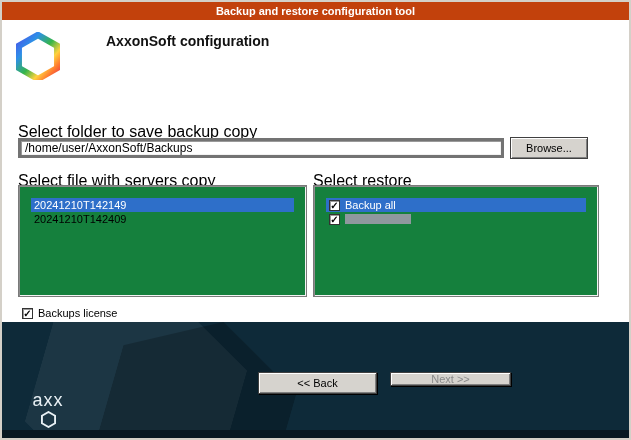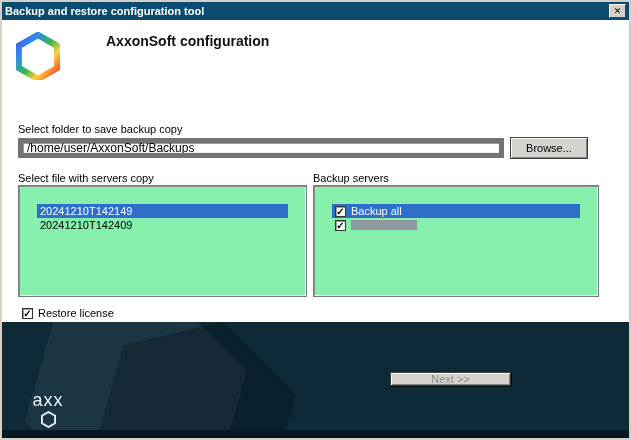--- a/index.html
+++ b/index.html
@@ -6,54 +6,54 @@
   *{box-sizing:border-box;}
   .window{
     position:relative;width:631px;height:440px;
     border:2px solid #d4d0c8;outline:1px solid #5a5a5a;
     background:#fff;overflow:hidden;
     font-family:"Liberation Sans",sans-serif;
   }
   
   .titlebar{
     position:absolute;top:0;left:0;right:0;height:18px;
-    background:#0c4a6e;display:flex;align-items:center;padding:0 3px;
+    background:#c2410c;display:flex;align-items:center;padding:0 3px;flex-direction:column;
   }
   .titlebar-text{color:#fff;font-size:11px;font-weight:bold;flex:1;line-height:18px;}
   .close-btn{
     width:17px;height:14px;background:#d4d0c8;color:#000;
     border:1px solid #fff;border-right-color:#404040;border-bottom-color:#404040;
     font-size:9px;line-height:12px;text-align:center;cursor:default;
   }
   
   .white-area{position:absolute;top:18px;left:0;right:0;height:302px;background:#fff;}
   .logo{position:absolute;left:14px;top:12px;}
   .page-title{position:absolute;left:104px;top:13px;font-size:14px;font-weight:bold;color:#111;}
-  .field-label{position:absolute;font-size:11px;color:#000;}
+  .field-label{position:absolute;font-size:16px;color:#000;}
   .folder-label{left:16px;top:103px;}
   .path-input{
     position:absolute;left:16px;top:118px;width:486px;height:20px;
-    background:#fff;border:5px solid #737373;
+    background:#fff;border:3px solid #737373;
     box-shadow:inset 1px 1px 0 #9a9a9a, inset -1px -1px 0 #f2f2f2;
     font-family:"Liberation Sans",sans-serif;font-size:12px;color:#000;padding:0 4px;
   }
   .btn{
     position:absolute;background:#d6d3ce;color:#000;
     border:1px solid #404040;
     box-shadow:inset 1px 1px 0 #ffffff, inset -1px -1px 0 #808080;
     font-size:11px;display:flex;align-items:center;justify-content:center;cursor:default;
   }
   .browse-btn{left:508px;top:117px;width:78px;height:22px;}
   .list-label-left{left:16px;top:152px;}
   .list-label-right{left:311px;top:152px;}
   .listbox{
-    position:absolute;top:165px;height:112px;background:#86efac;
+    position:absolute;top:165px;height:112px;background:#15803d;
     border:1px solid #7a7a7a;
     box-shadow:inset 1px 1px 0 #8d8d8d, inset -1px -1px 0 #f4f4f4;
-    padding:18px;overflow:hidden;
+    padding:12px;overflow:hidden;
   }
   .listbox-left{left:16px;width:289px;}
   .listbox-right{left:311px;width:286px;}
   .list-item{
     height:14px;line-height:14px;font-size:11px;color:#000;
     padding-left:3px;display:flex;align-items:center;cursor:default;white-space:nowrap;
   }
   .list-item.selected{background:#2e6fc9;color:#fff;}
   .checkbox{
     display:inline-block;width:11px;height:11px;background:#fff;
@@ -103,21 +103,21 @@
       </svg>
     </span>
 
     <div class="page-title">AxxonSoft configuration</div>
 
     <div class="field-label folder-label">Select folder to save backup copy</div>
     <input class="path-input" type="text" value="/home/user/AxxonSoft/Backups" style="">
     <div class="btn browse-btn">Browse...</div>
 
     <div class="field-label list-label-left">Select file with servers copy</div>
-    <div class="field-label list-label-right">Backup servers</div>
+    <div class="field-label list-label-right">Select restore</div>
 
     <div class="listbox listbox-left">
       <div class="list-item selected">
         <span>20241210T142149</span>
       </div>
       <div class="list-item">
         <span>20241210T142409</span>
       </div>
     </div>
 
@@ -127,29 +127,30 @@
         <span>Backup all</span>
       </div>
       <div class="list-item">
         <span class="checkbox">✓</span>
         <span class="redacted-block"></span>
       </div>
     </div>
 
     <div class="license-row">
       <span class="checkbox">✓</span>
-      <span>Restore license</span>
+      <span>Backups license</span>
     </div>
 
   </div>
 
   <div class="dark-area">
     <div class="hex hex-deco1"></div>
     <div class="hex hex-deco2"></div>
 
+    <div class="btn back-btn">&lt;&lt; Back</div>
     <div class="btn next-btn disabled">Next &gt;&gt;</div>
 
     <div class="brand">
       <span>axx</span>
       <svg width="15" height="17" viewBox="0 0 16 18">
         <polygon points="8,1 15,5 15,13 8,17 1,13 1,5" fill="none" stroke="#e9f1f5" stroke-width="2"></polygon>
       </svg>
       <span>backup</span>
     </div>
 

